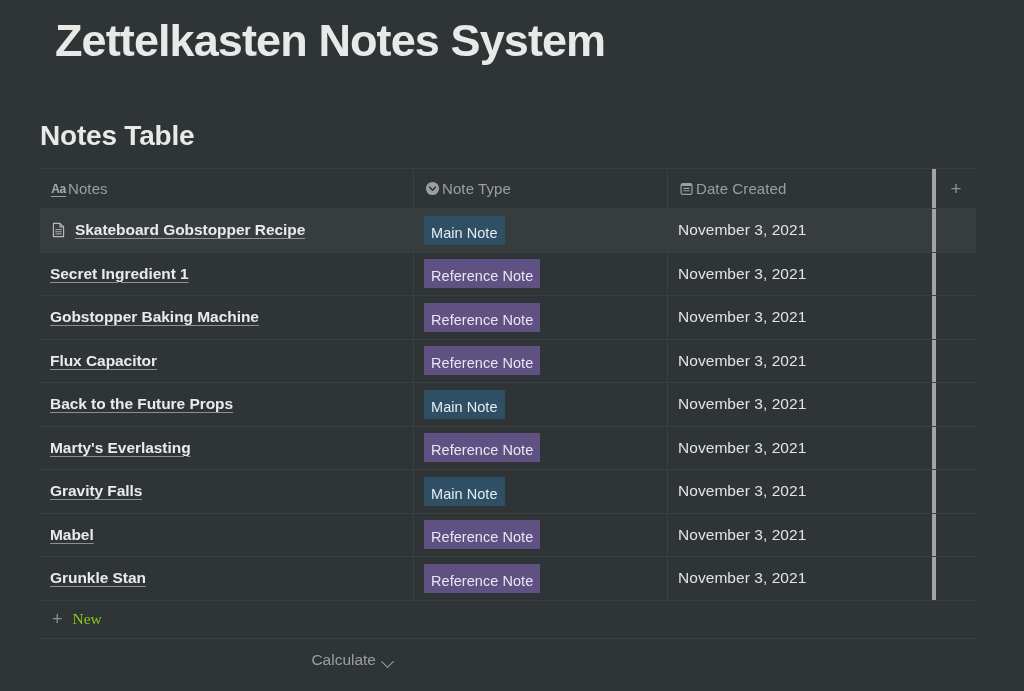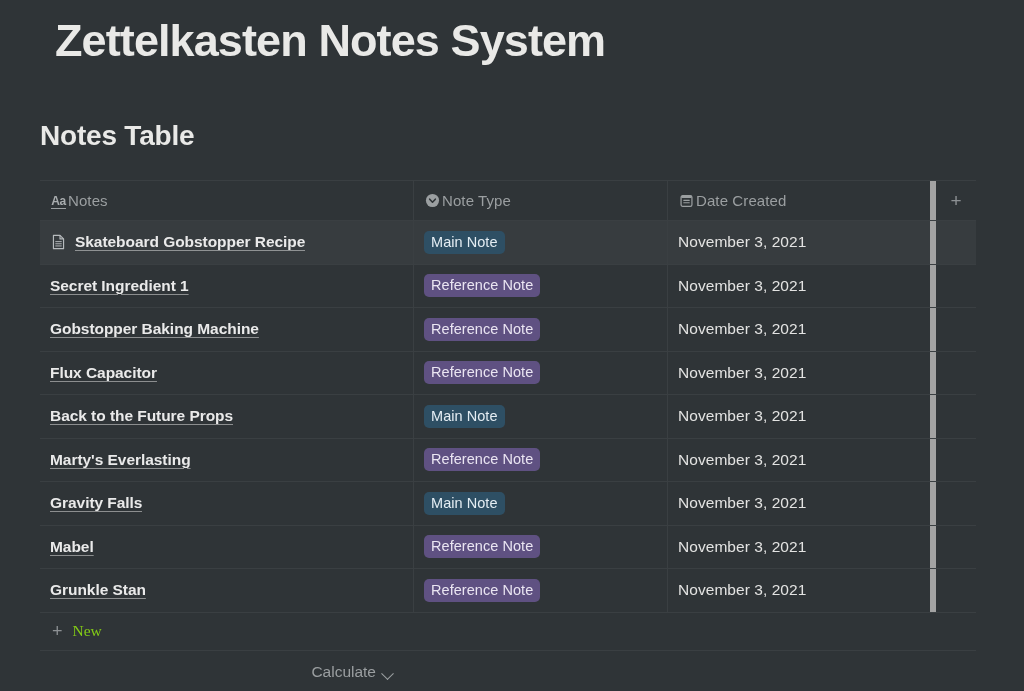--- a/index.html
+++ b/index.html
@@ -47,21 +47,21 @@
     line-height: 30px;
     font-weight: 700;
     letter-spacing: -0.2px;
     color: #e9e9e7;
   }
 
   
   .table-wrap {
     position: absolute;
     left: 40px;
-    top: 180px;
+    top: 168px;
     width: 936px;
   }
 
   .trow {
     display: flex;
     align-items: stretch;
     border-bottom: 1px solid #3a3f42;
   }
   .trow.head {
     border-top: 1px solid #3a3f42;
@@ -77,21 +77,21 @@
 
   .cell {
     display: flex;
     align-items: center;
     padding: 0 10px;
     overflow: hidden;
     min-width: 0;
   }
   .cell.c-notes   { width: 374px; border-right: 1px solid #3a3f42; }
   .cell.c-type    { width: 254px; border-right: 1px solid #3a3f42; }
-  .cell.c-date    { width: 268px; border-right: 6px solid #a3a3a3; }
+  .cell.c-date    { width: 268px; border-right: 4px solid #a3a3a3; }
   .cell.c-add     { width: 40px; justify-content: center; border-right: none; }
 
   
   .head .cell {
     color: #9b9fa1;
     font-size: 15px;
     font-weight: 400;
     letter-spacing: 0.1px;
   }
   .head-label { margin-left: 1px; white-space: nowrap; }
@@ -150,22 +150,22 @@
     white-space: nowrap;
     overflow: hidden;
     text-overflow: ellipsis;
     cursor: pointer;
   }
 
   .badge {
     display: inline-block;
     font-size: 14.5px;
     line-height: 20px;
-    padding: 1px 7px 2px 7px;
-    border-radius: 5px;
+    padding: 7px 7px 2px 7px;
+    border-radius: 0;
     color: #eef0f1;
     white-space: nowrap;
     letter-spacing: 0.05px;
   }
   .badge.main { background: #2e4f64; color: #e4edf3; }
   .badge.reference { background: #5f5182; color: #eae5f2; }
 
   .date-text {
     font-size: 15.5px;
     color: #e3e3e2;

